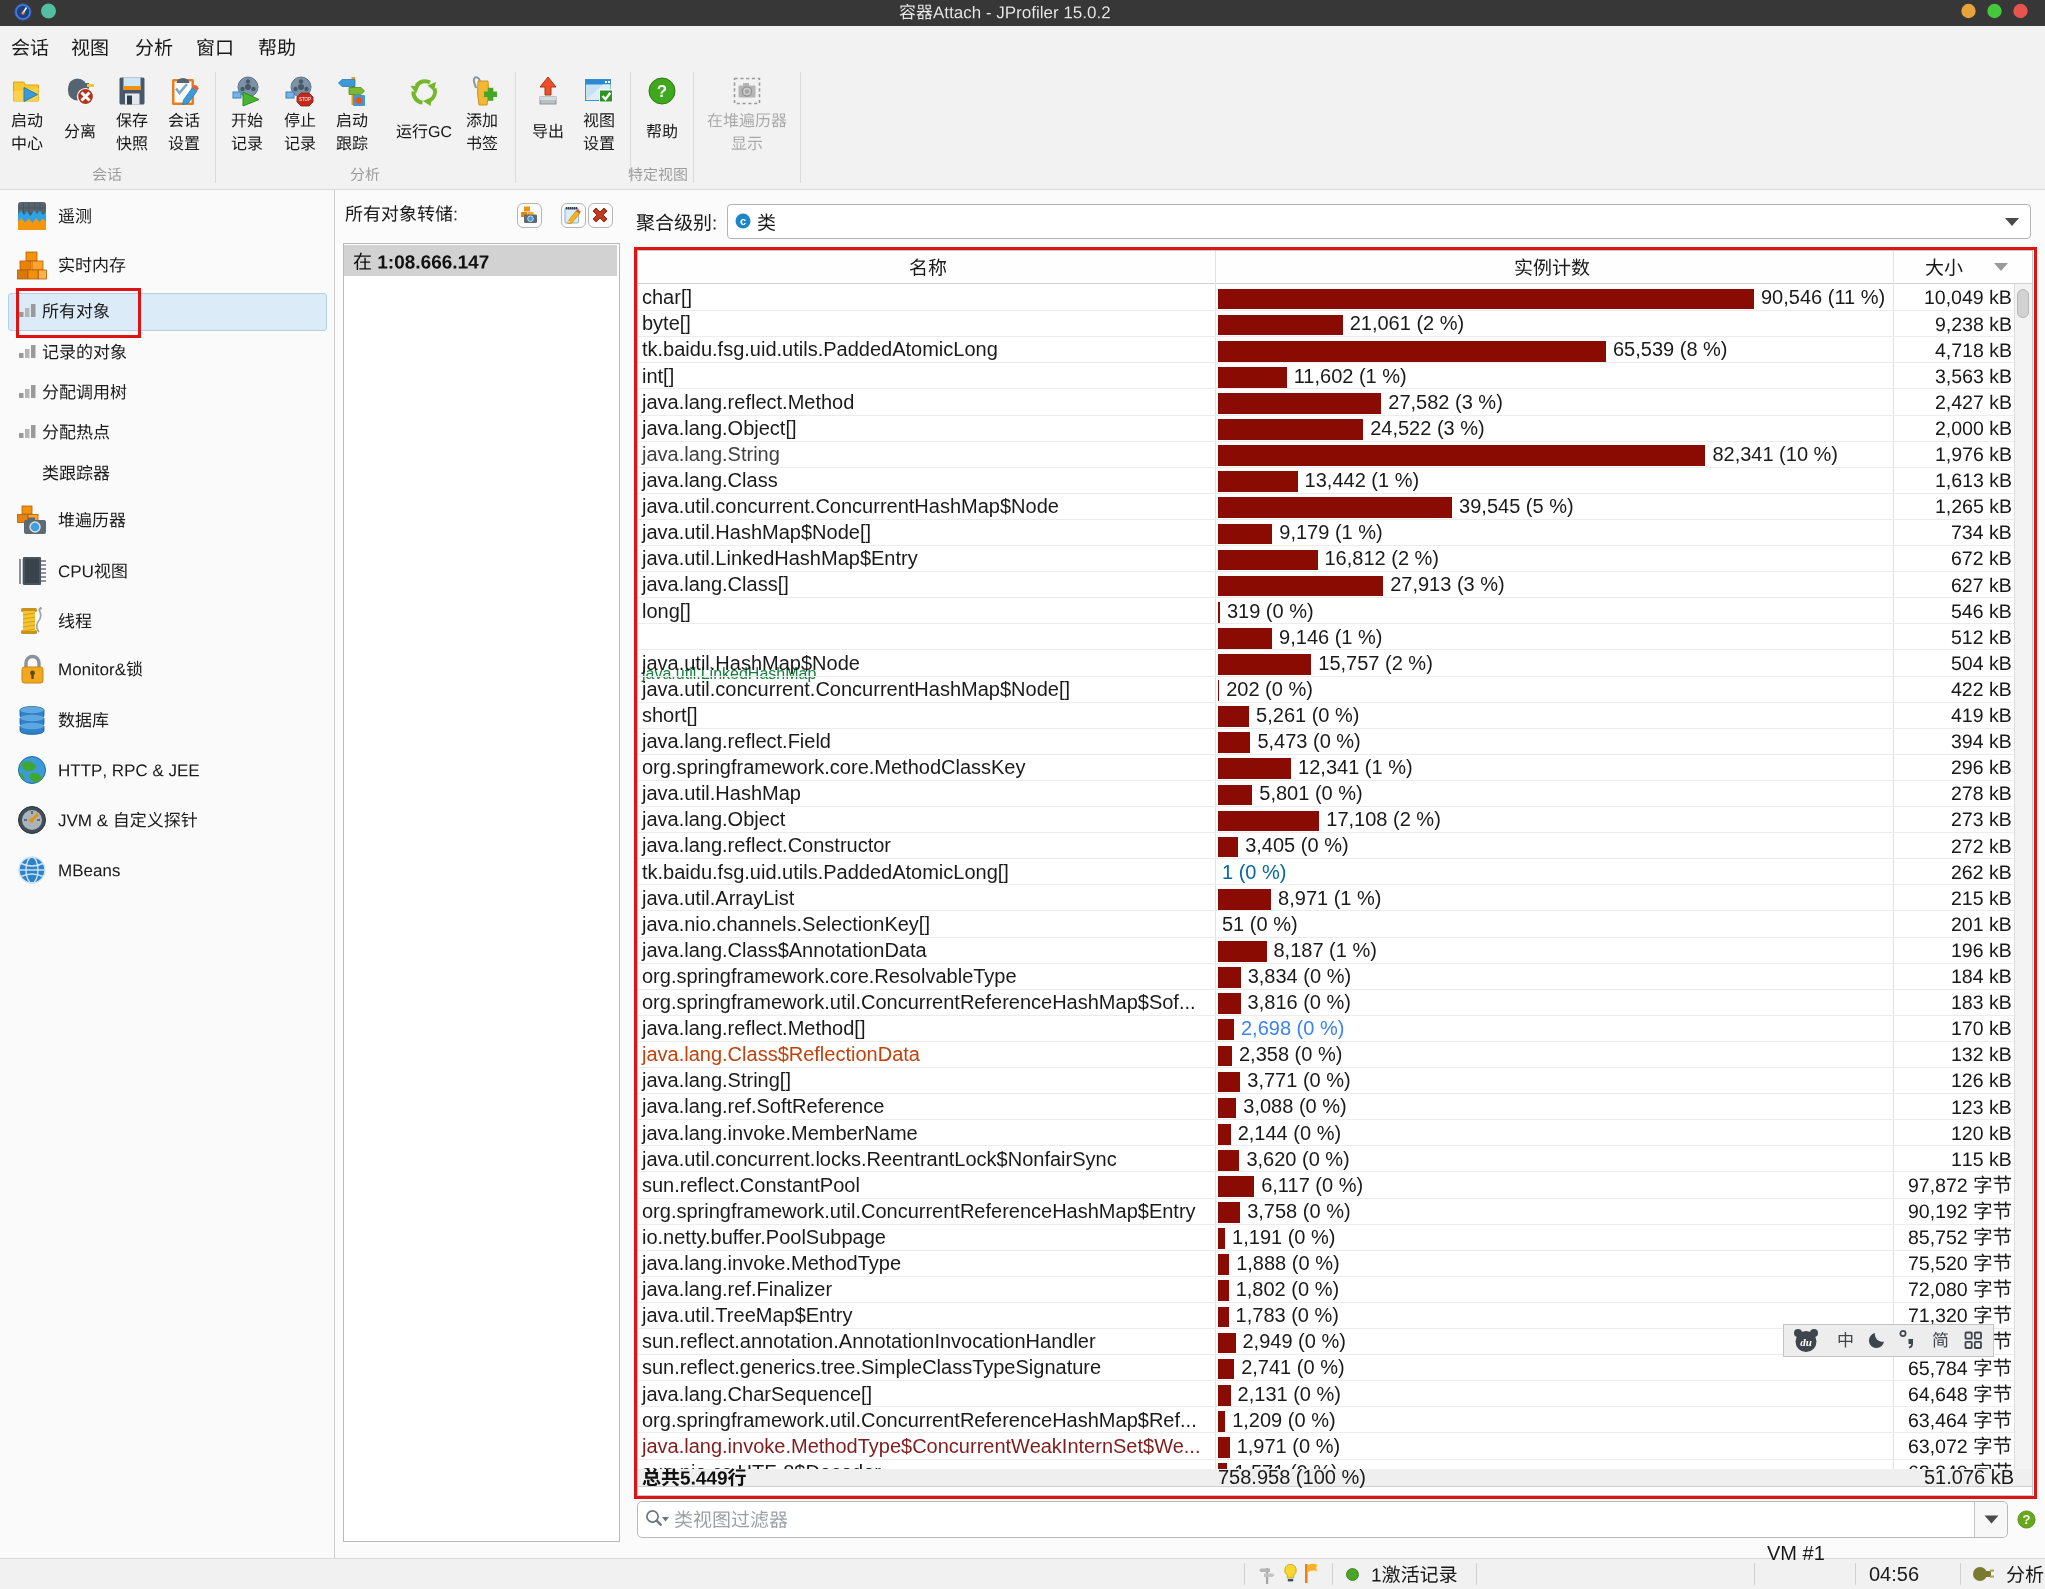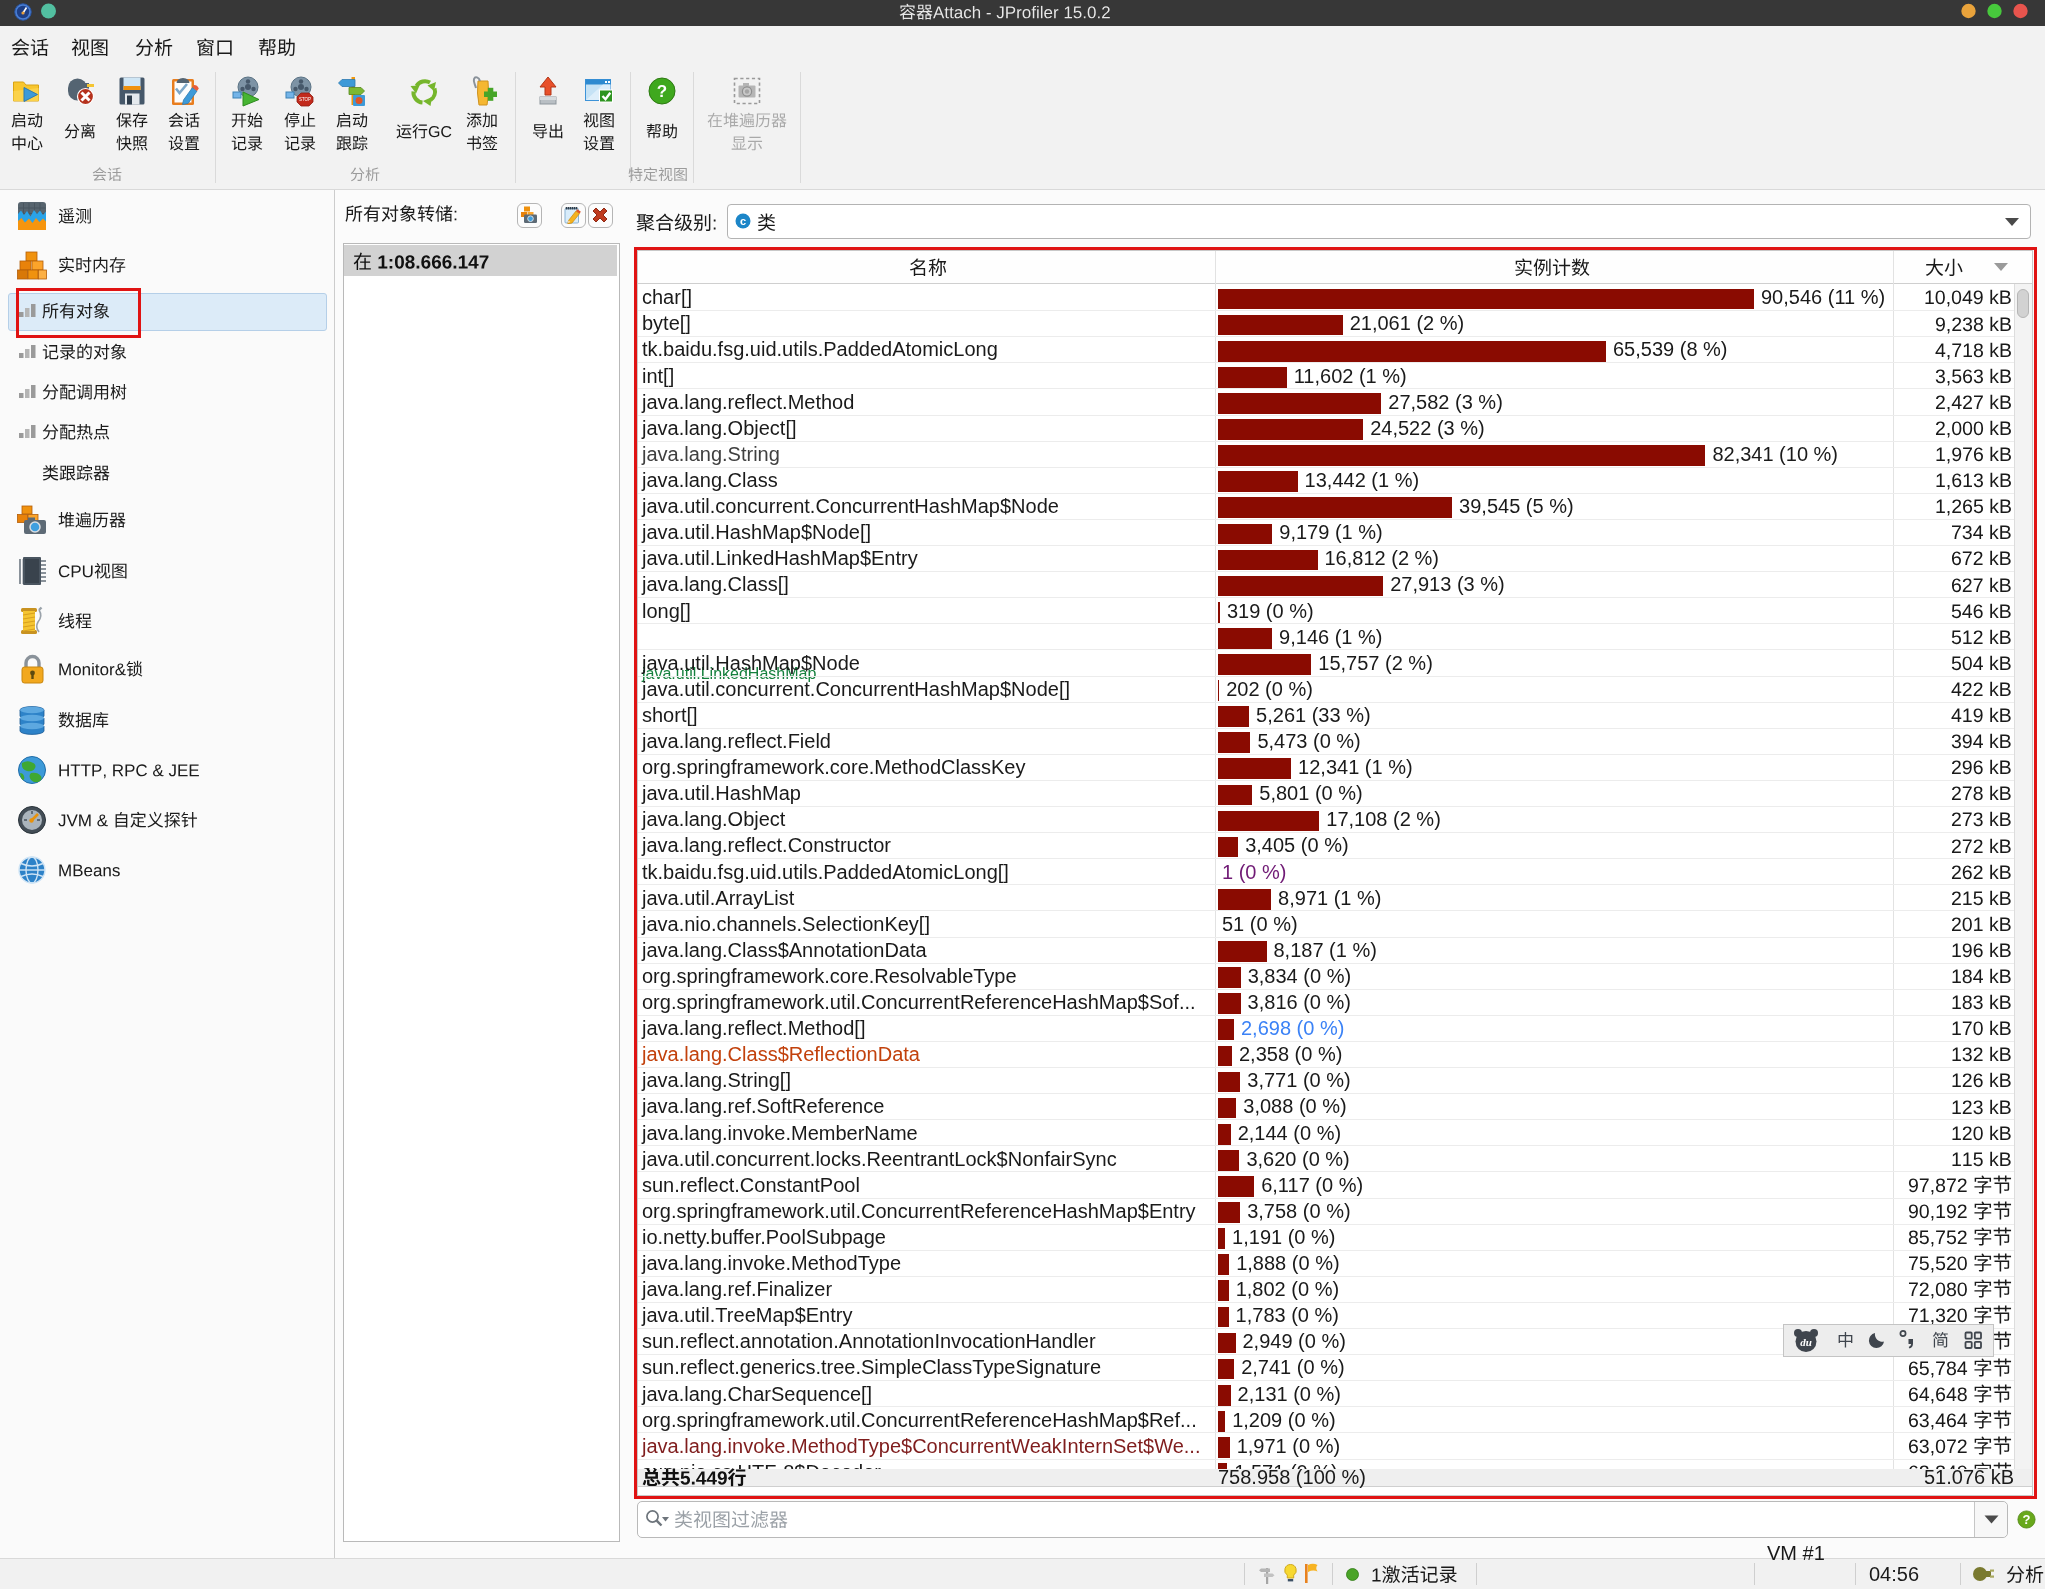--- a/index.html
+++ b/index.html
@@ -976,21 +976,21 @@
           <use href="#glr34" transform="translate(0.0 22.0) scale(0.00952 -0.00952)"></use>
           <use href="#glr32" transform="translate(10.8 22.0) scale(0.00952 -0.00952)"></use>
           <use href="#glr32" transform="translate(21.7 22.0) scale(0.00952 -0.00952)"></use>
           <use href="#glr20" transform="translate(32.5 22.0) scale(0.00952 -0.00952)"></use>
           <use href="#glr6B" transform="translate(38.0 22.0) scale(0.00952 -0.00952)"></use>
           <use href="#glr42" transform="translate(47.7 22.0) scale(0.00952 -0.00952)"></use>
         </svg>
         <div class="abs" style="left:638px;top:727.7px;width:1376px;height:1px;background:#ececec"></div>
         <div class="row" style="left:642px;top:704.9px;font-size:20px;color:#1a1a1a;line-height:20px">short[]</div>
         <div class="abs" style="left:1218px;top:706.2px;width:31.1px;height:20.8px;background:#8a0b01"></div>
-        <div class="row" style="left:1256.1px;top:704.9px;font-size:20px;color:#1a1a1a;line-height:20px">5,261 (33 %)</div>
+        <div class="row" style="left:1256.1px;top:704.9px;font-size:20px;color:#1a1a1a;line-height:20px">5,261 (0 %)</div>
         <svg class="abs" style="left:1951.3px;top:700.0px;" width="63" height="29" viewBox="0 0 63 29" fill="#1a1a1a">
           <use href="#glr34" transform="translate(0.0 22.0) scale(0.00952 -0.00952)"></use>
           <use href="#glr31" transform="translate(10.8 22.0) scale(0.00952 -0.00952)"></use>
           <use href="#glr39" transform="translate(21.7 22.0) scale(0.00952 -0.00952)"></use>
           <use href="#glr20" transform="translate(32.5 22.0) scale(0.00952 -0.00952)"></use>
           <use href="#glr6B" transform="translate(38.0 22.0) scale(0.00952 -0.00952)"></use>
           <use href="#glr42" transform="translate(47.7 22.0) scale(0.00952 -0.00952)"></use>
         </svg>
         <div class="abs" style="left:638px;top:753.8px;width:1376px;height:1px;background:#ececec"></div>
         <div class="row" style="left:642px;top:731.0px;font-size:20px;color:#1a1a1a;line-height:20px">java.lang.reflect.Field</div>
@@ -1047,21 +1047,21 @@
         <svg class="abs" style="left:1951.3px;top:830.5px;" width="63" height="29" viewBox="0 0 63 29" fill="#1a1a1a">
           <use href="#glr32" transform="translate(0.0 22.0) scale(0.00952 -0.00952)"></use>
           <use href="#glr37" transform="translate(10.8 22.0) scale(0.00952 -0.00952)"></use>
           <use href="#glr32" transform="translate(21.7 22.0) scale(0.00952 -0.00952)"></use>
           <use href="#glr20" transform="translate(32.5 22.0) scale(0.00952 -0.00952)"></use>
           <use href="#glr6B" transform="translate(38.0 22.0) scale(0.00952 -0.00952)"></use>
           <use href="#glr42" transform="translate(47.7 22.0) scale(0.00952 -0.00952)"></use>
         </svg>
         <div class="abs" style="left:638px;top:884.3px;width:1376px;height:1px;background:#ececec"></div>
         <div class="row" style="left:642px;top:861.5px;font-size:20px;color:#1a1a1a;line-height:20px">tk.baidu.fsg.uid.utils.PaddedAtomicLong[]</div>
-        <div class="row" style="left:1222.0px;top:861.5px;font-size:20px;color:#701a75;line-height:20px">1 (0 %)</div>
+        <div class="row" style="left:1222.0px;top:861.5px;font-size:20px;color:#0369a1;line-height:20px">1 (0 %)</div>
         <svg class="abs" style="left:1951.3px;top:856.6px;" width="63" height="29" viewBox="0 0 63 29" fill="#1a1a1a">
           <use href="#glr32" transform="translate(0.0 22.0) scale(0.00952 -0.00952)"></use>
           <use href="#glr36" transform="translate(10.8 22.0) scale(0.00952 -0.00952)"></use>
           <use href="#glr32" transform="translate(21.7 22.0) scale(0.00952 -0.00952)"></use>
           <use href="#glr20" transform="translate(32.5 22.0) scale(0.00952 -0.00952)"></use>
           <use href="#glr6B" transform="translate(38.0 22.0) scale(0.00952 -0.00952)"></use>
           <use href="#glr42" transform="translate(47.7 22.0) scale(0.00952 -0.00952)"></use>
         </svg>
         <div class="abs" style="left:638px;top:910.4px;width:1376px;height:1px;background:#ececec"></div>
         <div class="row" style="left:642px;top:887.6px;font-size:20px;color:#1a1a1a;line-height:20px">java.util.ArrayList</div>

